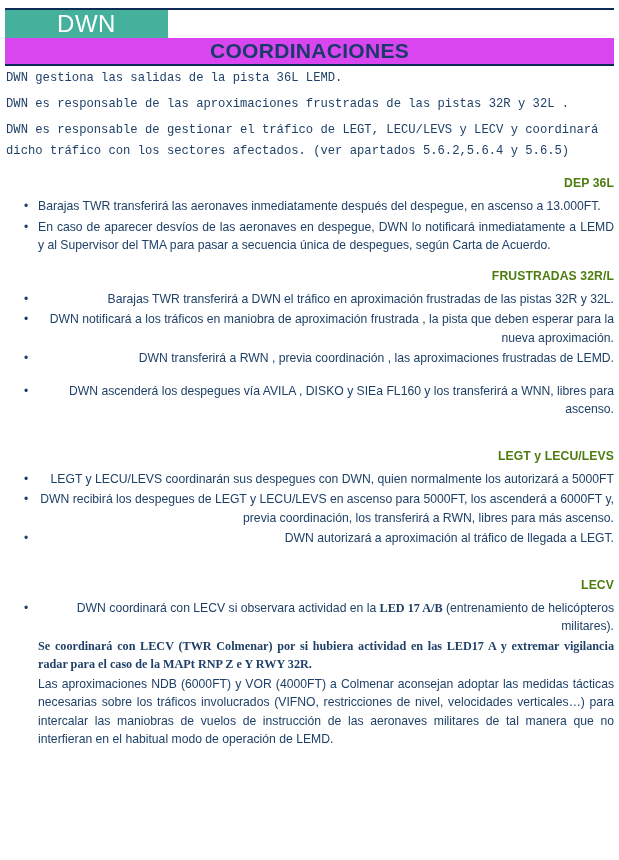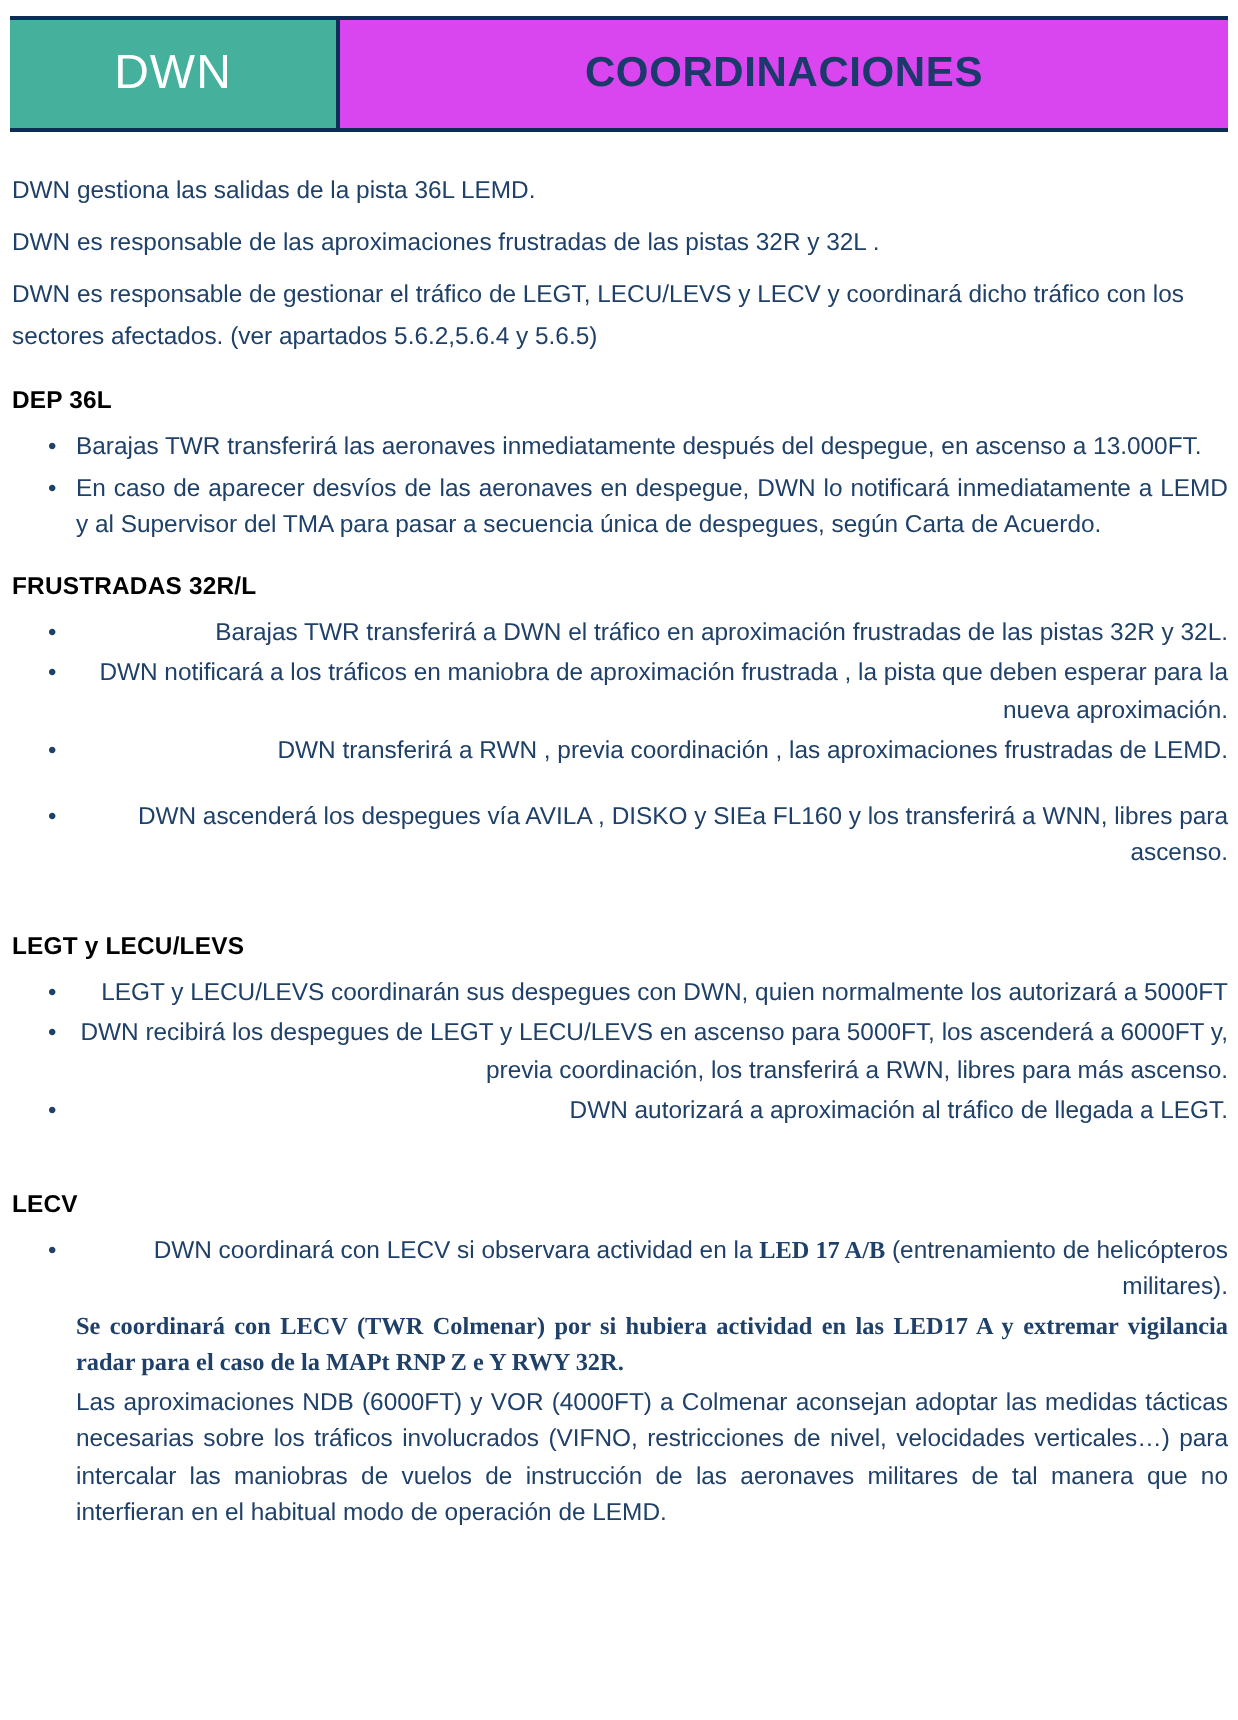--- a/index.html
+++ b/index.html
@@ -25,20 +25,21 @@
   
   .header {
     position: relative;
     margin: 8px 5px 0 5px;
     height: 54px;
     border-top: 2px solid #0d2d56;
     border-bottom: 2px solid #0d2d56;
     display: flex;
     align-items: stretch;
     box-sizing: content-box;
+    flex-direction: column;
   }
   .header-tag {
     width: 163px;
     background: #45b09c;
     display: flex;
     align-items: center;
     justify-content: center;
     flex: 0 0 auto;
   }
   .header-tag-label {
@@ -66,21 +67,22 @@
     letter-spacing: 0.3px;
   }
 
   
   .content {
     padding: 0 5px;
     box-sizing: border-box;
   }
 
   .intro {
-    margin-top: 19px;
+    margin-top: 2px;
+    font-family: Liberation Mono, monospace;
   }
   .para {
     font-size: 12.2px;
     line-height: 21px;
     color: #1f4068;
     margin: 0 0 5px 1px;
     text-align: left;
   }
   .para.wrap {
     max-width: 610px;
@@ -88,23 +90,24 @@
 
   .section {
     margin-top: 14px;
   }
   .section.gap-big {
     margin-top: 30px;
   }
   .section-heading {
     font-size: 12.2px;
     font-weight: 700;
-    color: #000000;
+    color: #4d7c0f;
     margin: 0 0 7px 1px;
     letter-spacing: 0.1px;
+    text-align: right;
   }
 
   ul.bullets {
     list-style: none;
     margin: 0;
     padding: 0;
   }
   ul.bullets > li {
     position: relative;
     padding-left: 33px;

